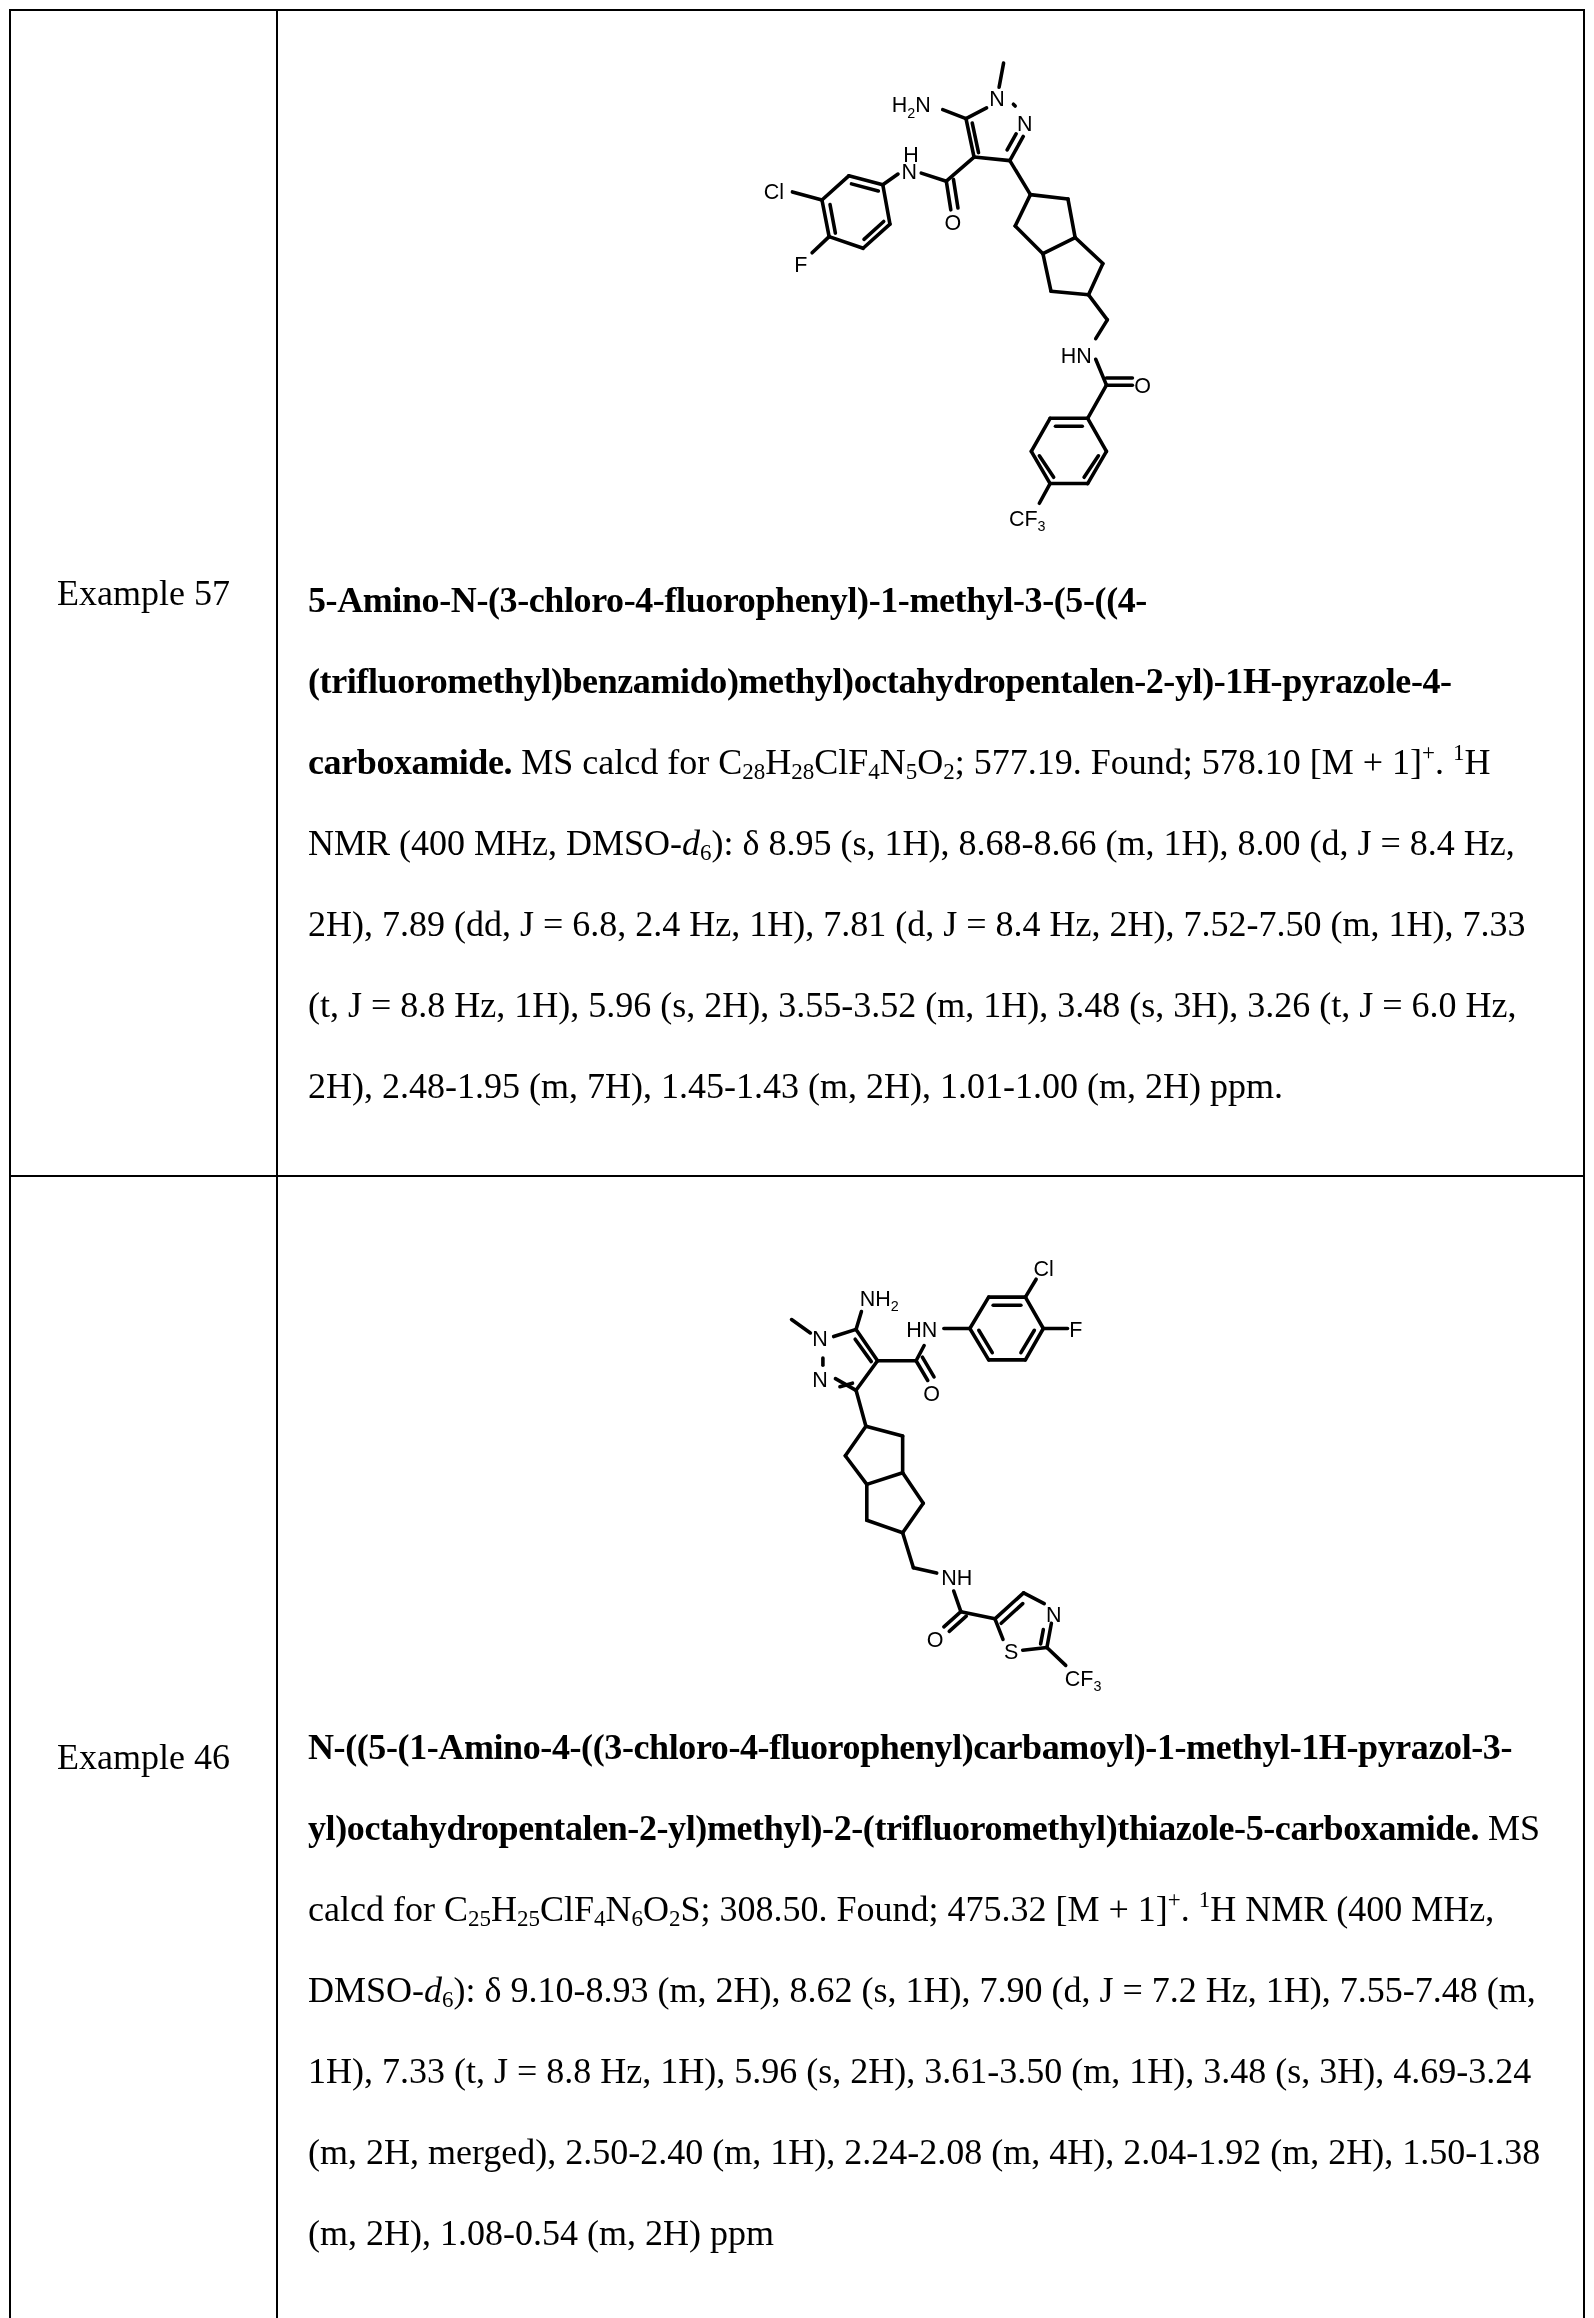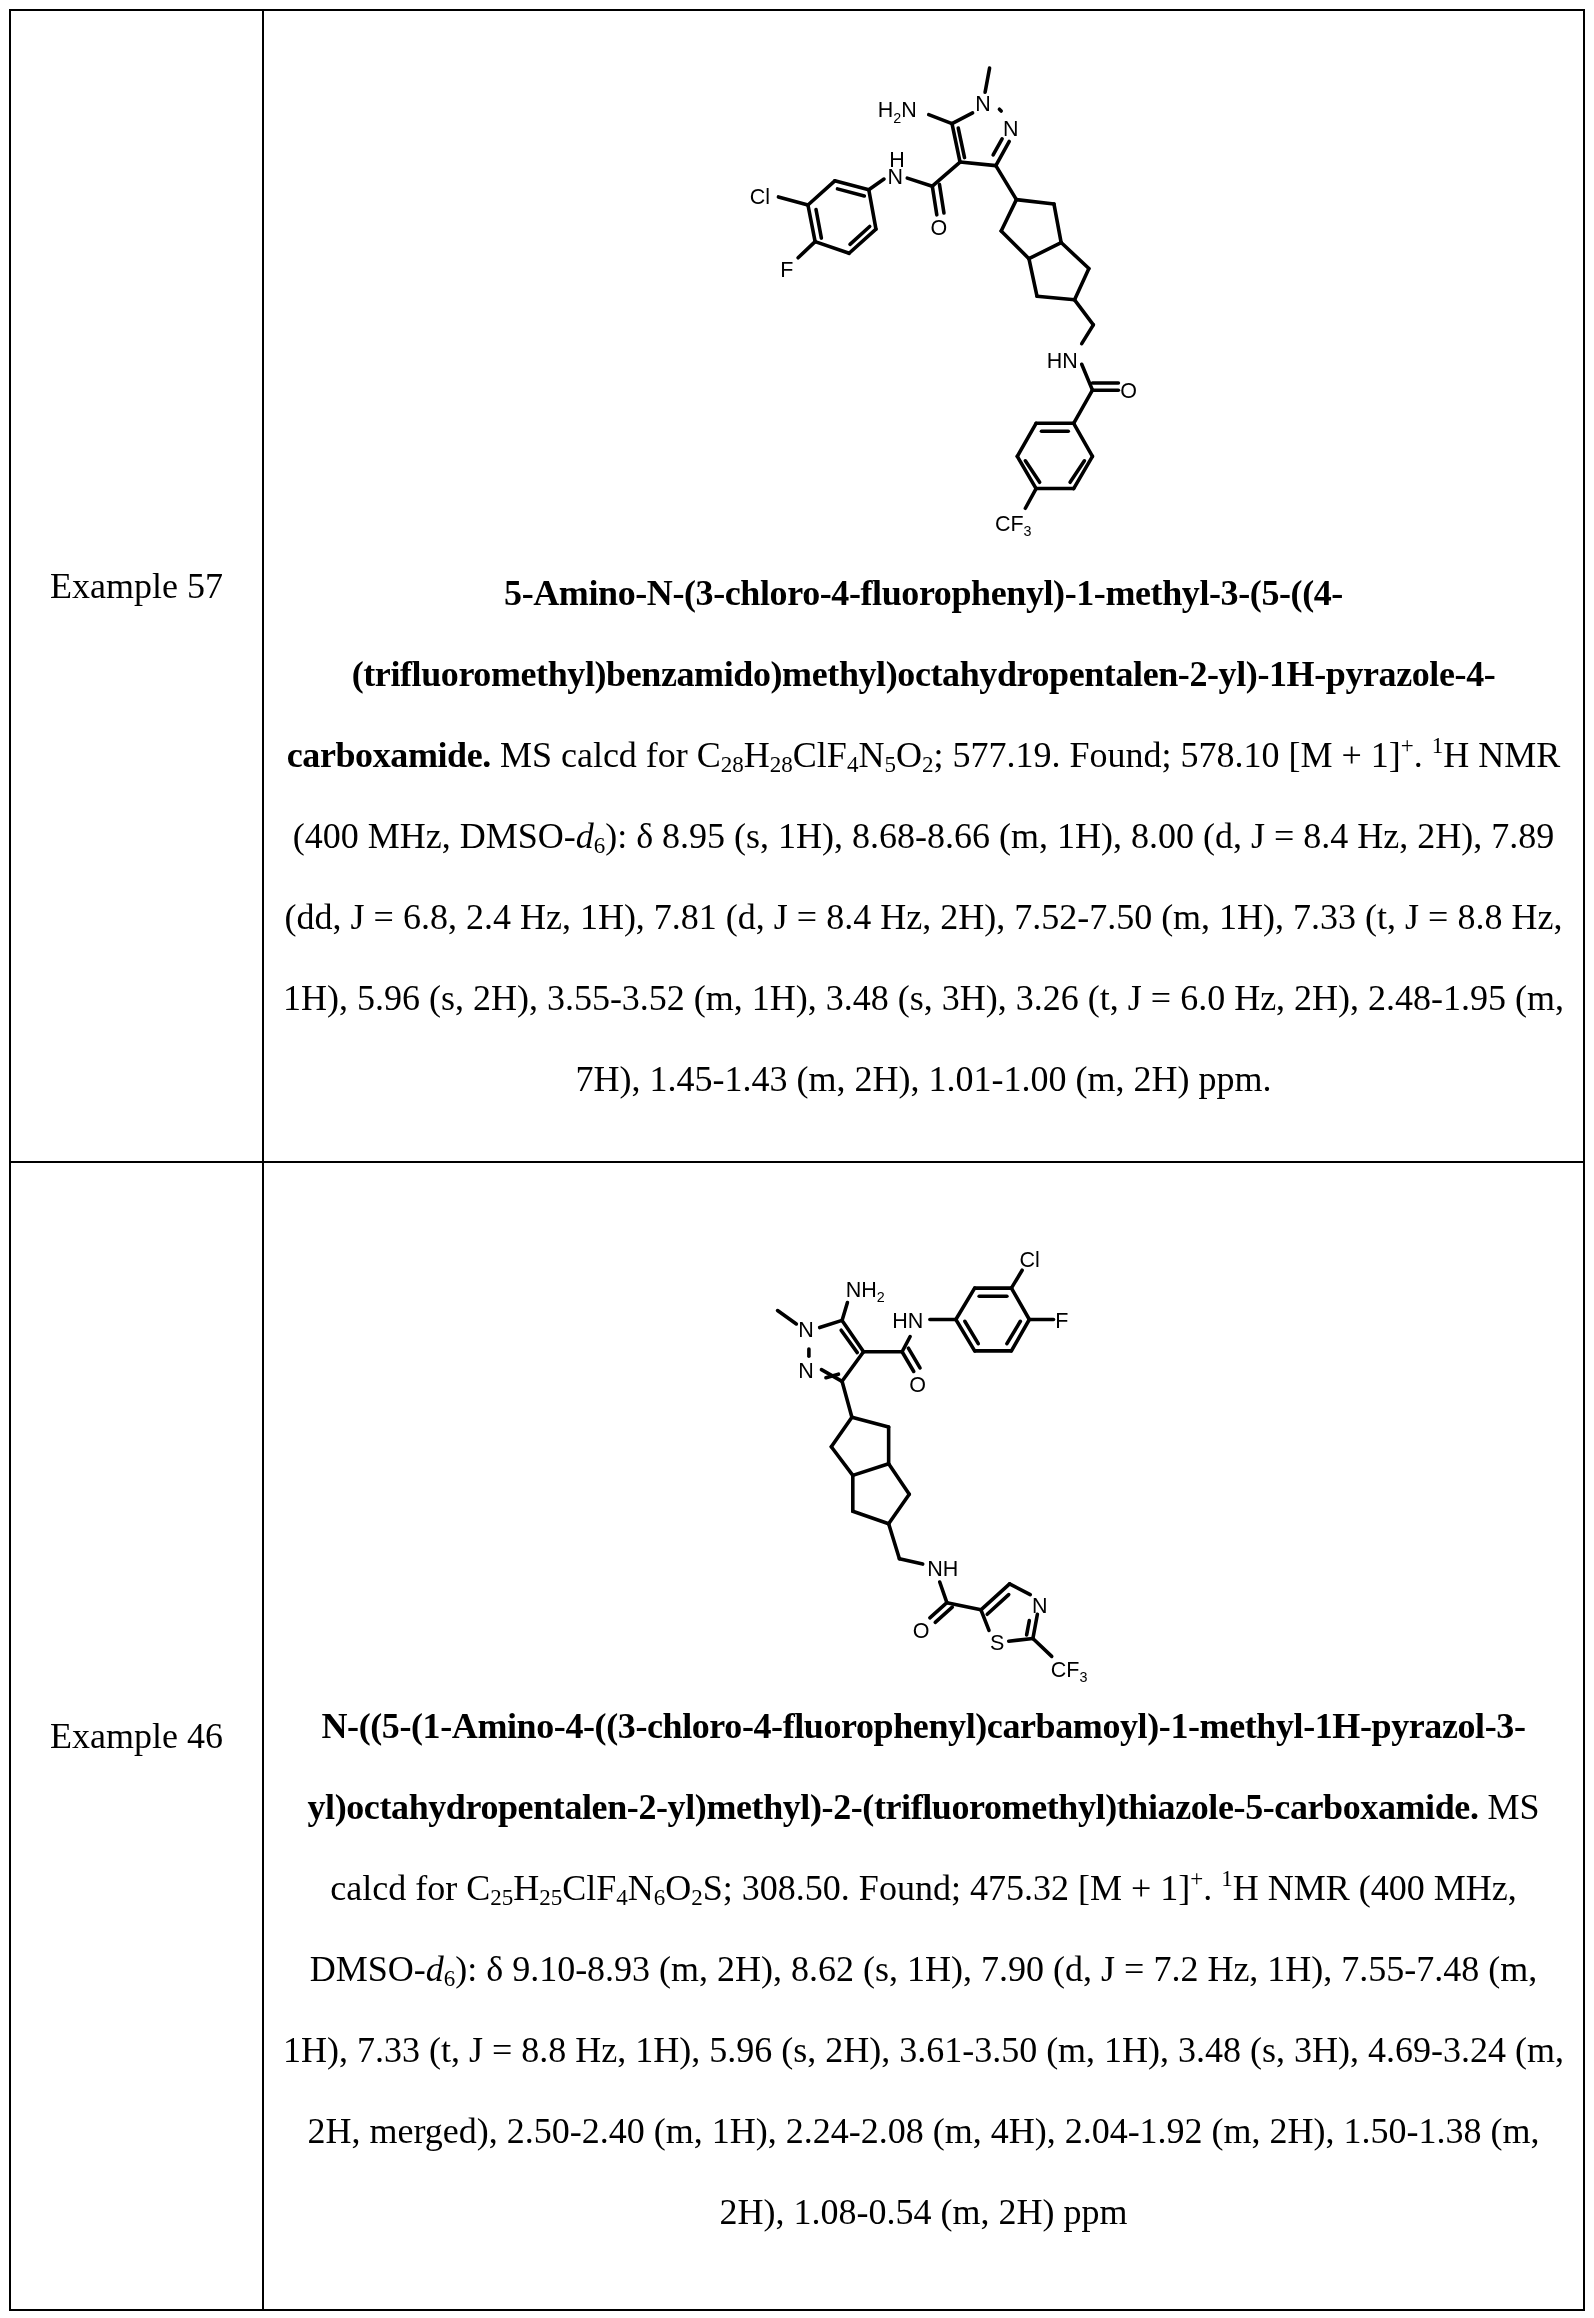--- a/index.html
+++ b/index.html
@@ -1,26 +1,26 @@
 <!DOCTYPE html>
 <html style="font-size:14.3px"><head>
 <meta charset="utf-8">
 <style>
   html, body { margin: 0; padding: 0; background: #ffffff; }
   body { width: 1594px; height: 2319px; position: relative; overflow: hidden;
          font-family: "Liberation Serif", "DejaVu Serif", serif; color: #000; }
   table.examples { position: absolute; left: 9px; top: 9px; width: 1576px;
          border-collapse: collapse; table-layout: fixed; }
-  table.examples td { border: 2.7px solid #000; padding: 1px; vertical-align: middle; }
+  table.examples td { border: 2.7px solid #000; padding: 8px; vertical-align: middle; }
   td.label { width: 249px; text-align: center; font-size: 36px; }
   td.content { padding: 0 18px 0 18px !important; }
   tr.row57 td { height: 1148px; }
   tr.row58 td { height: 1144px; }
   .structure { display: block; margin: 0 auto; }
-  .desc { font-size: 36px; line-height: 81px; margin: 0; text-align: center; }
+  .desc { font-size: 36px; line-height: 81px; margin: 12px; }
   .desc b { font-weight: bold; letter-spacing: -0.4px; }
   .desc sub { font-size: 23px; vertical-align: -5.4px; line-height: 0; }
   .desc sup { font-size: 23px; vertical-align: 14.3px; line-height: 0; }
   .desc i { font-style: italic; }
   svg text { font-family: "Liberation Sans", "DejaVu Sans", sans-serif; }
 </style>
 </head>
 <body>
 
 <table class="examples">

